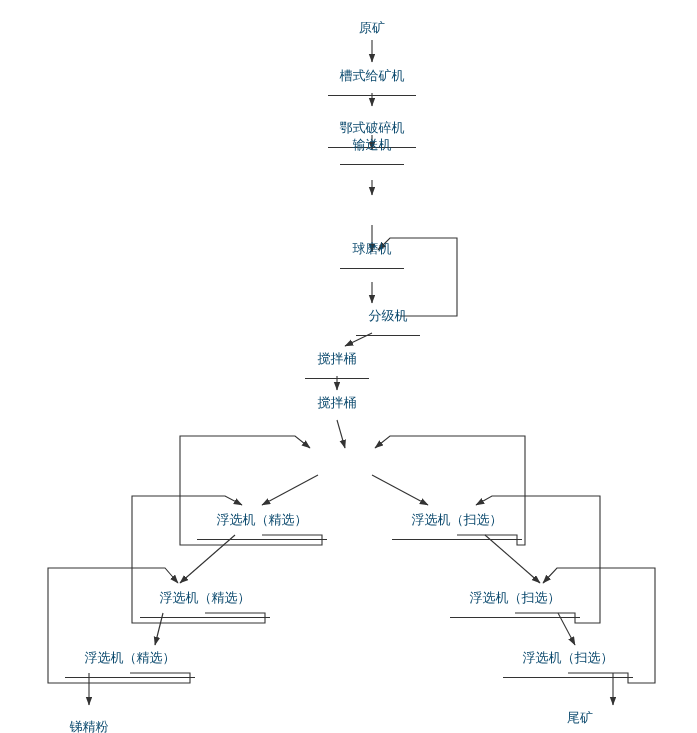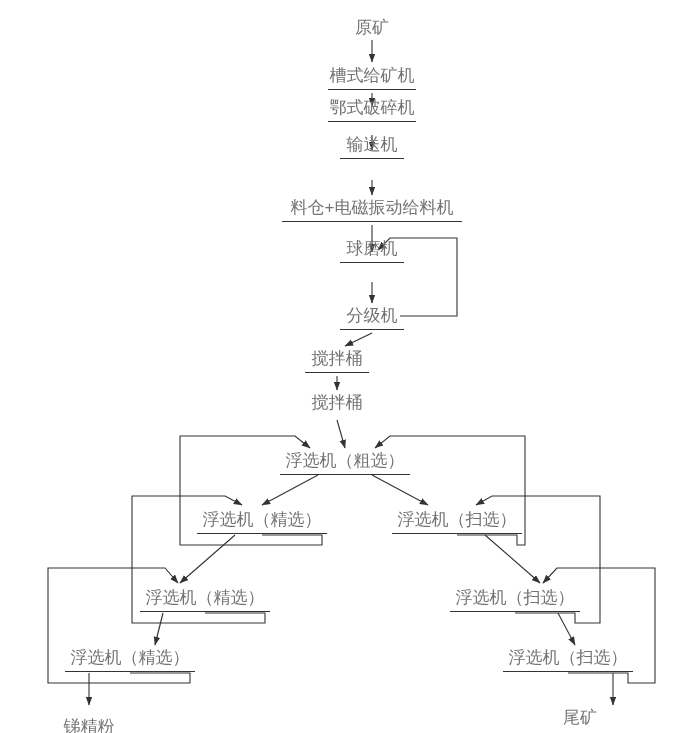--- a/index.html
+++ b/index.html
@@ -12,30 +12,30 @@
   }
   #flow {
     position: relative;
     width: 697px;
     height: 733px;
     background: #ffffff;
     overflow: hidden;
   }
   .node {
     position: absolute;
-    font-size: 17px;
-    color: #737373;
+    font-size: 13px;
+    color: #0c4a6e;
     white-space: nowrap;
     line-height: 16px;
     text-align: center;
     transform: translateX(-50%);
   }
   .node.underlined {
     border-bottom: 1px solid #333;
-    padding-bottom: 5px;
+    padding-bottom: 11px;
   }
   .node.plain {
     border-bottom: none;
   }
   svg.edges {
     position: absolute;
     left: 0;
     top: 0;
     width: 697px;
     height: 733px;
@@ -92,28 +92,26 @@
       <path d="M568,673 L628,673 L628,683 L655,683 L655,568 L557,568 L543,583"></path>
 
       <path d="M89,673 L89,705"></path>
 
       <path d="M613,673 L613,705"></path>
     </g>
   </svg>
 
   <div class="node plain" style="left:372px; top:20px;  width:46px;">原矿</div>
   <div class="node underlined" style="left:372px; top:68px;  width:88px;">槽式给矿机</div>
-  <div class="node underlined" style="left:372px; top:100px; width:88px;">鄂式破碎机</div>
+  <div class="node underlined" style="left:372px; top:120px; width:88px;">鄂式破碎机</div>
   <div class="node underlined" style="left:372px; top:137px; width:64px;">输送机</div>
-  <div class="node underlined" style="left:372px; top:200px; width:180px;">料仓+电磁振动给料机</div>
   <div class="node underlined" style="left:372px; top:241px; width:64px;">球磨机</div>
-  <div class="node underlined" style="left:372px; top:308px; width:64px;">分级机</div>
+  <div class="node underlined" style="left:388px; top:308px; width:64px;">分级机</div>
   <div class="node underlined" style="left:337px; top:351px; width:64px;">搅拌桶</div>
   <div class="node plain" style="left:337px; top:395px; width:64px;">搅拌桶</div>
-  <div class="node underlined" style="left:345px; top:453px; width:130px;">浮选机（粗选）</div>
   <div class="node underlined" style="left:262px; top:512px; width:130px;">浮选机（精选）</div>
   <div class="node underlined" style="left:457px; top:512px; width:130px;">浮选机（扫选）</div>
   <div class="node underlined" style="left:205px; top:590px; width:130px;">浮选机（精选）</div>
   <div class="node underlined" style="left:515px; top:590px; width:130px;">浮选机（扫选）</div>
   <div class="node underlined" style="left:130px; top:650px; width:130px;">浮选机（精选）</div>
   <div class="node underlined" style="left:568px; top:650px; width:130px;">浮选机（扫选）</div>
   <div class="node plain" style="left:89px;  top:710px; width:64px;margin-top:9px;">锑精粉</div>
   <div class="node plain" style="left:580px; top:710px; width:52px;">尾矿</div>
 
 </div>

